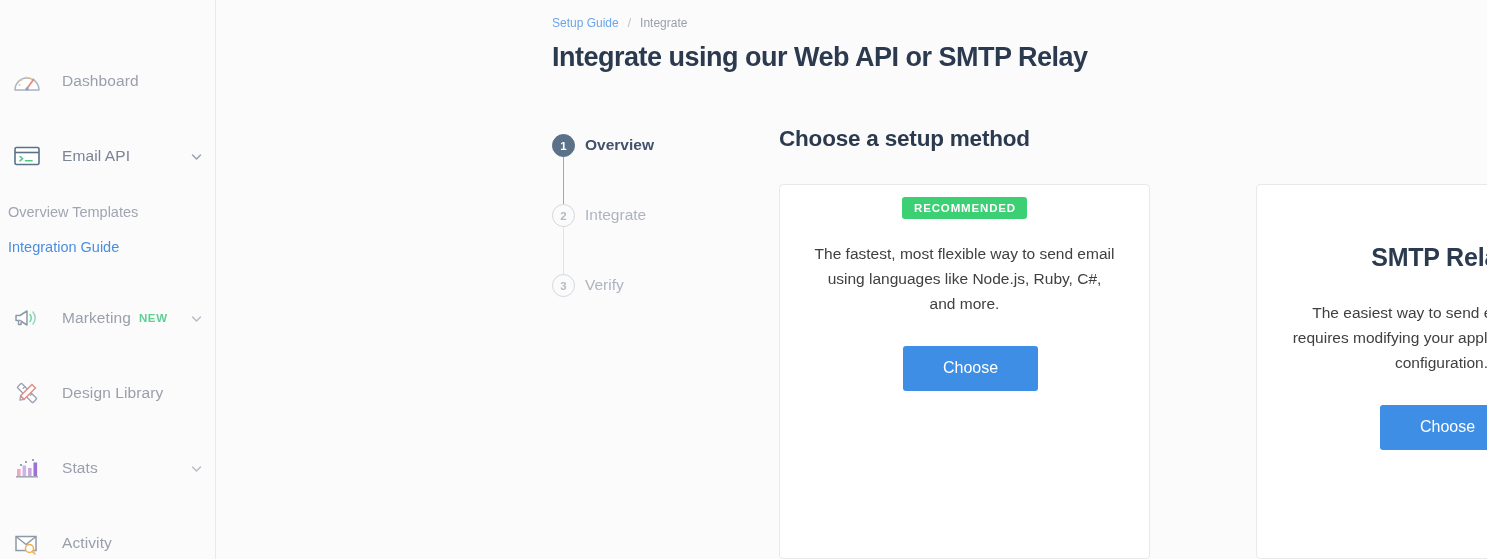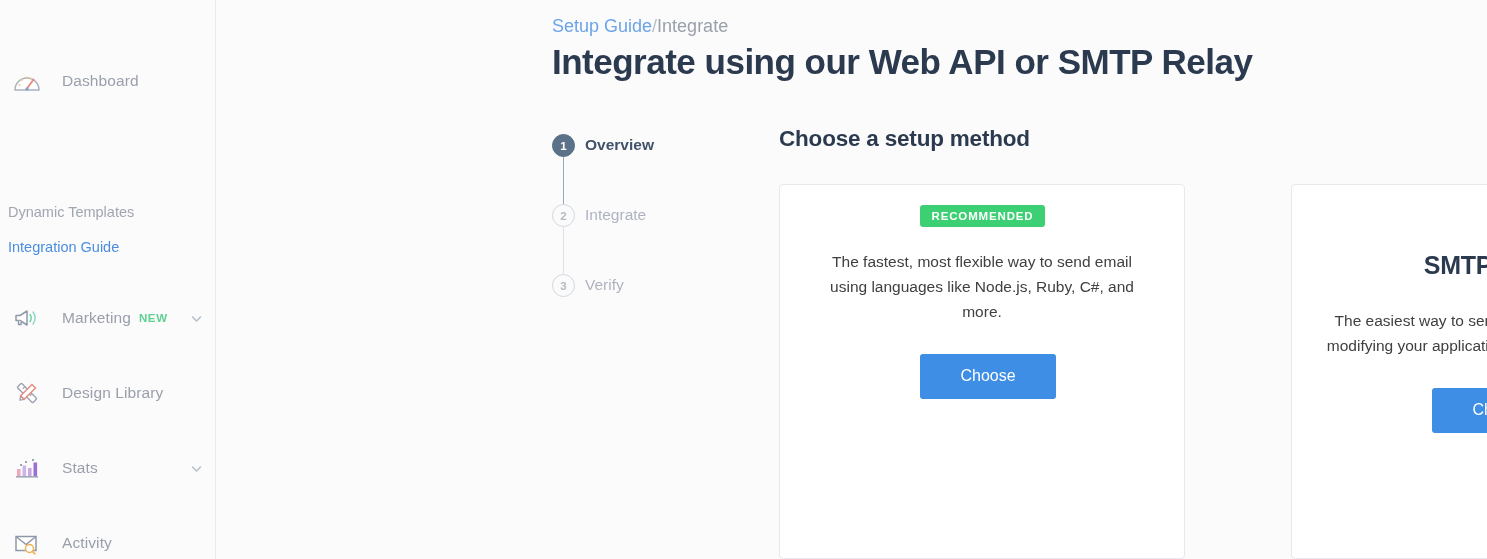--- a/index.html
+++ b/index.html
@@ -52,29 +52,29 @@
     font-size: 11.5px; font-weight: bold;
     color: #5fd093; letter-spacing: .6px;
     margin-left: 8px;
   }
 
   
   .main { flex: 1; position: relative; height: 559px; background: #fbfbfc; }
 
   .breadcrumb {
     position: absolute; left: 336px; top: 16px;
-    font-size: 18px; display: flex; align-items: center; gap: 0; text-align: right;
+    font-size: 12px; display: flex; align-items: center; gap: 9px; text-align: right;
   }
   .bc-link { color: #6ba4e8; }
   .bc-sep { color: #b9bdc6; }
   .bc-cur { color: #9aa0ab; }
 
   .page-title {
     position: absolute; left: 336px; top: 42px;
-    font-size: 35px; font-weight: bold;
+    font-size: 27px; font-weight: bold;
     color: #2b3a4f; letter-spacing: -.5px;
     white-space: nowrap;
   }
 
   
   .stepper { position: absolute; left: 336px; top: 134px; width: 200px; }
   .step { position: relative; height: 70px; }
   .step:last-child { height: 24px; }
   .step-circle {
     position: absolute; left: 0; top: 0;
@@ -101,25 +101,25 @@
 
   
   .section-title {
     position: absolute; left: 563px; top: 126px;
     font-size: 22.5px; font-weight: bold; color: #2b3a4f;
     letter-spacing: -.2px;
   }
 
   .cards { position: absolute; left: 563px; top: 184px; display: flex; gap: 106px; }
   .card {
-    width: 406px; height: 375px;
+    width: 371px; height: 375px;
     background: #ffffff;
     border: 1px solid #e7e9ec;
     border-radius: 4px;
-    padding: 20px 34px 0 34px;
+    padding: 12px 34px 0 34px;
     text-align: center;
     position: relative;
   }
   .badge {
     display: inline-block;
     background: #3ccf73;
     color: #ffffff;
     font-size: 11.5px; font-weight: bold;
     letter-spacing: .85px;
     padding: 5px 11px 5px 12px;
@@ -161,22 +161,38 @@
           <circle cx="15" cy="20" r="1.8" fill="#8fa5c4"></circle>
           <circle cx="7.5" cy="16" r="1" fill="#f2c97c"></circle>
           <circle cx="9.5" cy="11" r="1" fill="#f2c97c"></circle>
           <circle cx="14" cy="8.5" r="1" fill="#f2c97c"></circle>
           <circle cx="19" cy="9.8" r="1" fill="#f2c97c"></circle>
         </svg>
       </span>
       <span class="nav-label">Dashboard</span>
     </div>
 
-
-    <a class="sub-link" style="top:204px">Dynamic Templates</a>
+    <div class="nav-item" style="top:138px">
+      <span class="nav-icon">
+        <svg width="30" height="24" viewBox="0 0 30 24">
+          <rect x="3" y="3.5" width="24" height="17" rx="1.5" fill="#ffffff" stroke="#5a7188" stroke-width="1.6"></rect>
+          <line x1="3" y1="8.5" x2="27" y2="8.5" stroke="#5a7188" stroke-width="1.6"></line>
+          <path d="M8 12.5 l2.6 2.2 -2.6 2.2" fill="none" stroke="#4ecb87" stroke-width="1.6" stroke-linecap="round" stroke-linejoin="round"></path>
+          <line x1="13.5" y1="16.8" x2="20" y2="16.8" stroke="#4ecb87" stroke-width="1.6" stroke-linecap="round"></line>
+        </svg>
+      </span>
+      <span class="nav-label dark">Email API</span>
+      <span class="chevron">
+        <svg width="13" height="13" viewBox="0 0 13 13">
+          <path d="M2.5 4.5 L6.5 8.5 L10.5 4.5" fill="none" stroke="#97a0ae" stroke-width="1.5" stroke-linecap="round" stroke-linejoin="round"></path>
+        </svg>
+      </span>
+    </div>
+
+    <a class="sub-link" style="top:204px">Overview Templates</a>
     <a class="sub-link active" style="top:239px">Integration Guide</a>
 
     <div class="nav-item" style="top:300px">
       <span class="nav-icon">
         <svg width="30" height="24" viewBox="0 0 30 24">
           <path d="M4 9.5 h4 L15 5 v14 L8 14.5 H4 Z" fill="#ffffff" stroke="#8e99a8" stroke-width="1.5" stroke-linejoin="round"></path>
           <path d="M6.5 14.5 v4 h2.6 v-3" fill="#ffffff" stroke="#8e99a8" stroke-width="1.4" stroke-linejoin="round"></path>
           <path d="M18 8.5 a6 6 0 0 1 0 7" fill="none" stroke="#6ed6a4" stroke-width="1.5" stroke-linecap="round"></path>
           <path d="M21 6 a9.5 9.5 0 0 1 0 12" fill="none" stroke="#8ed8c8" stroke-width="1.5" stroke-linecap="round"></path>
         </svg>

